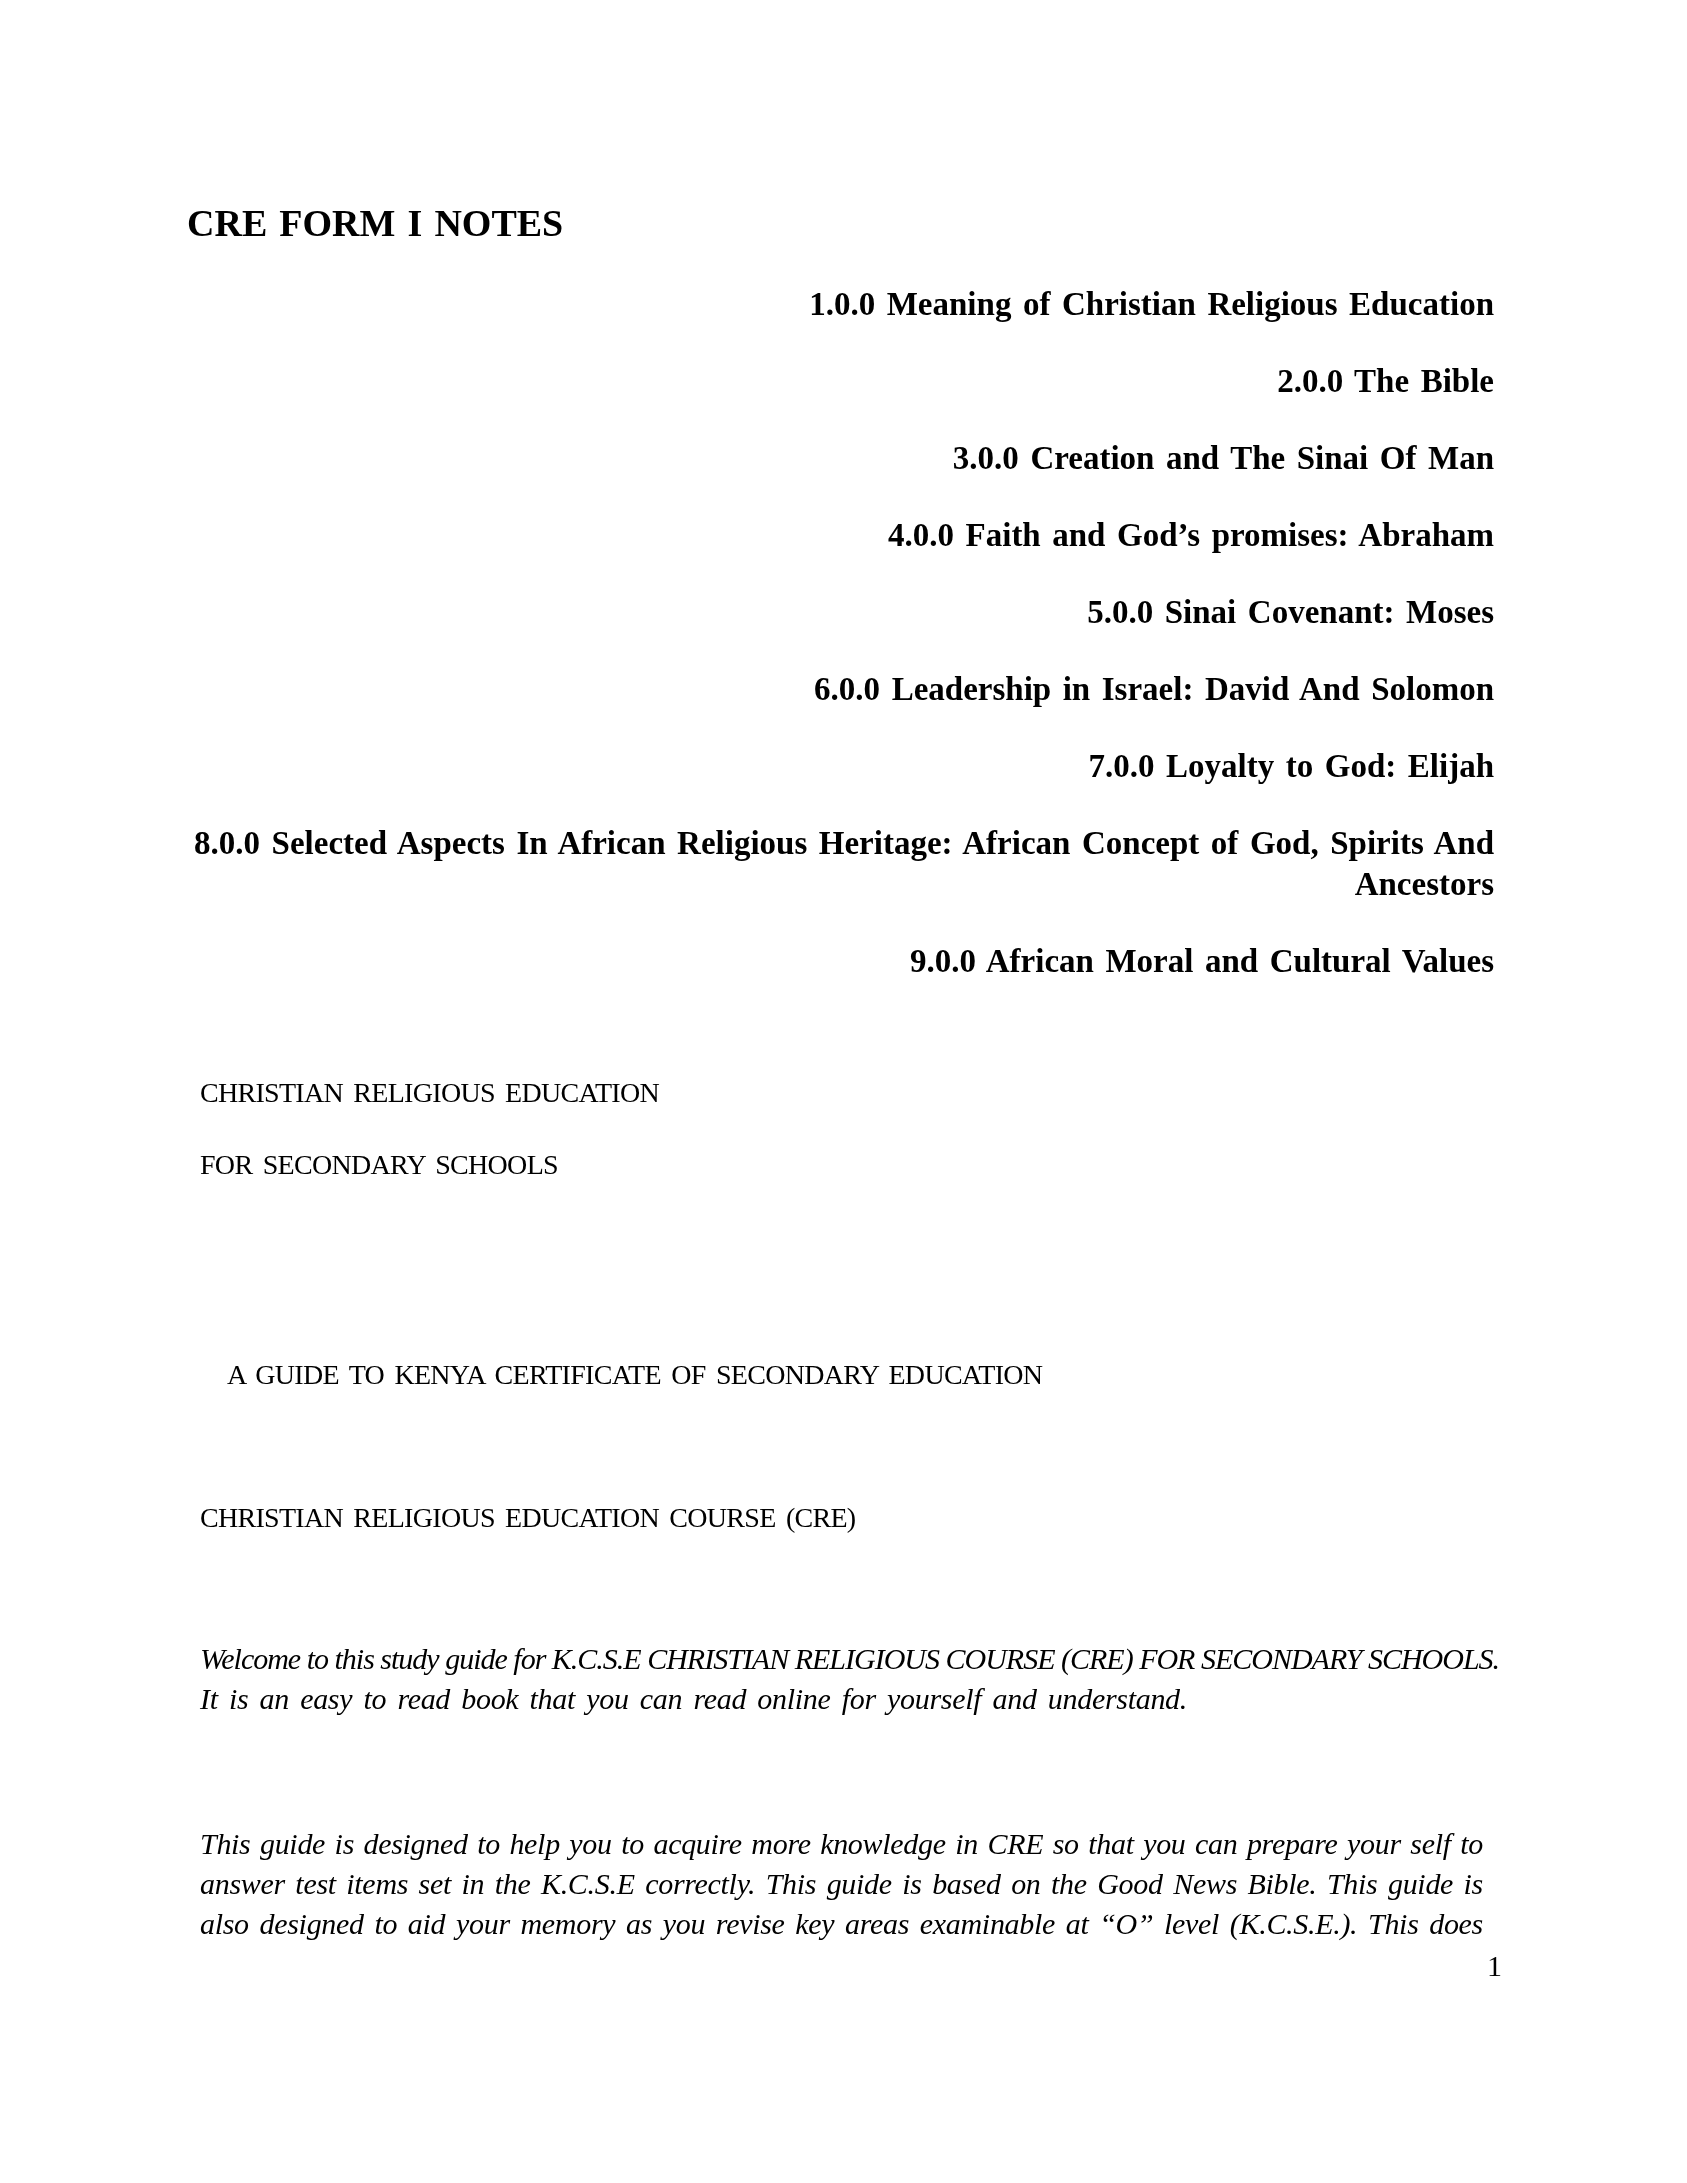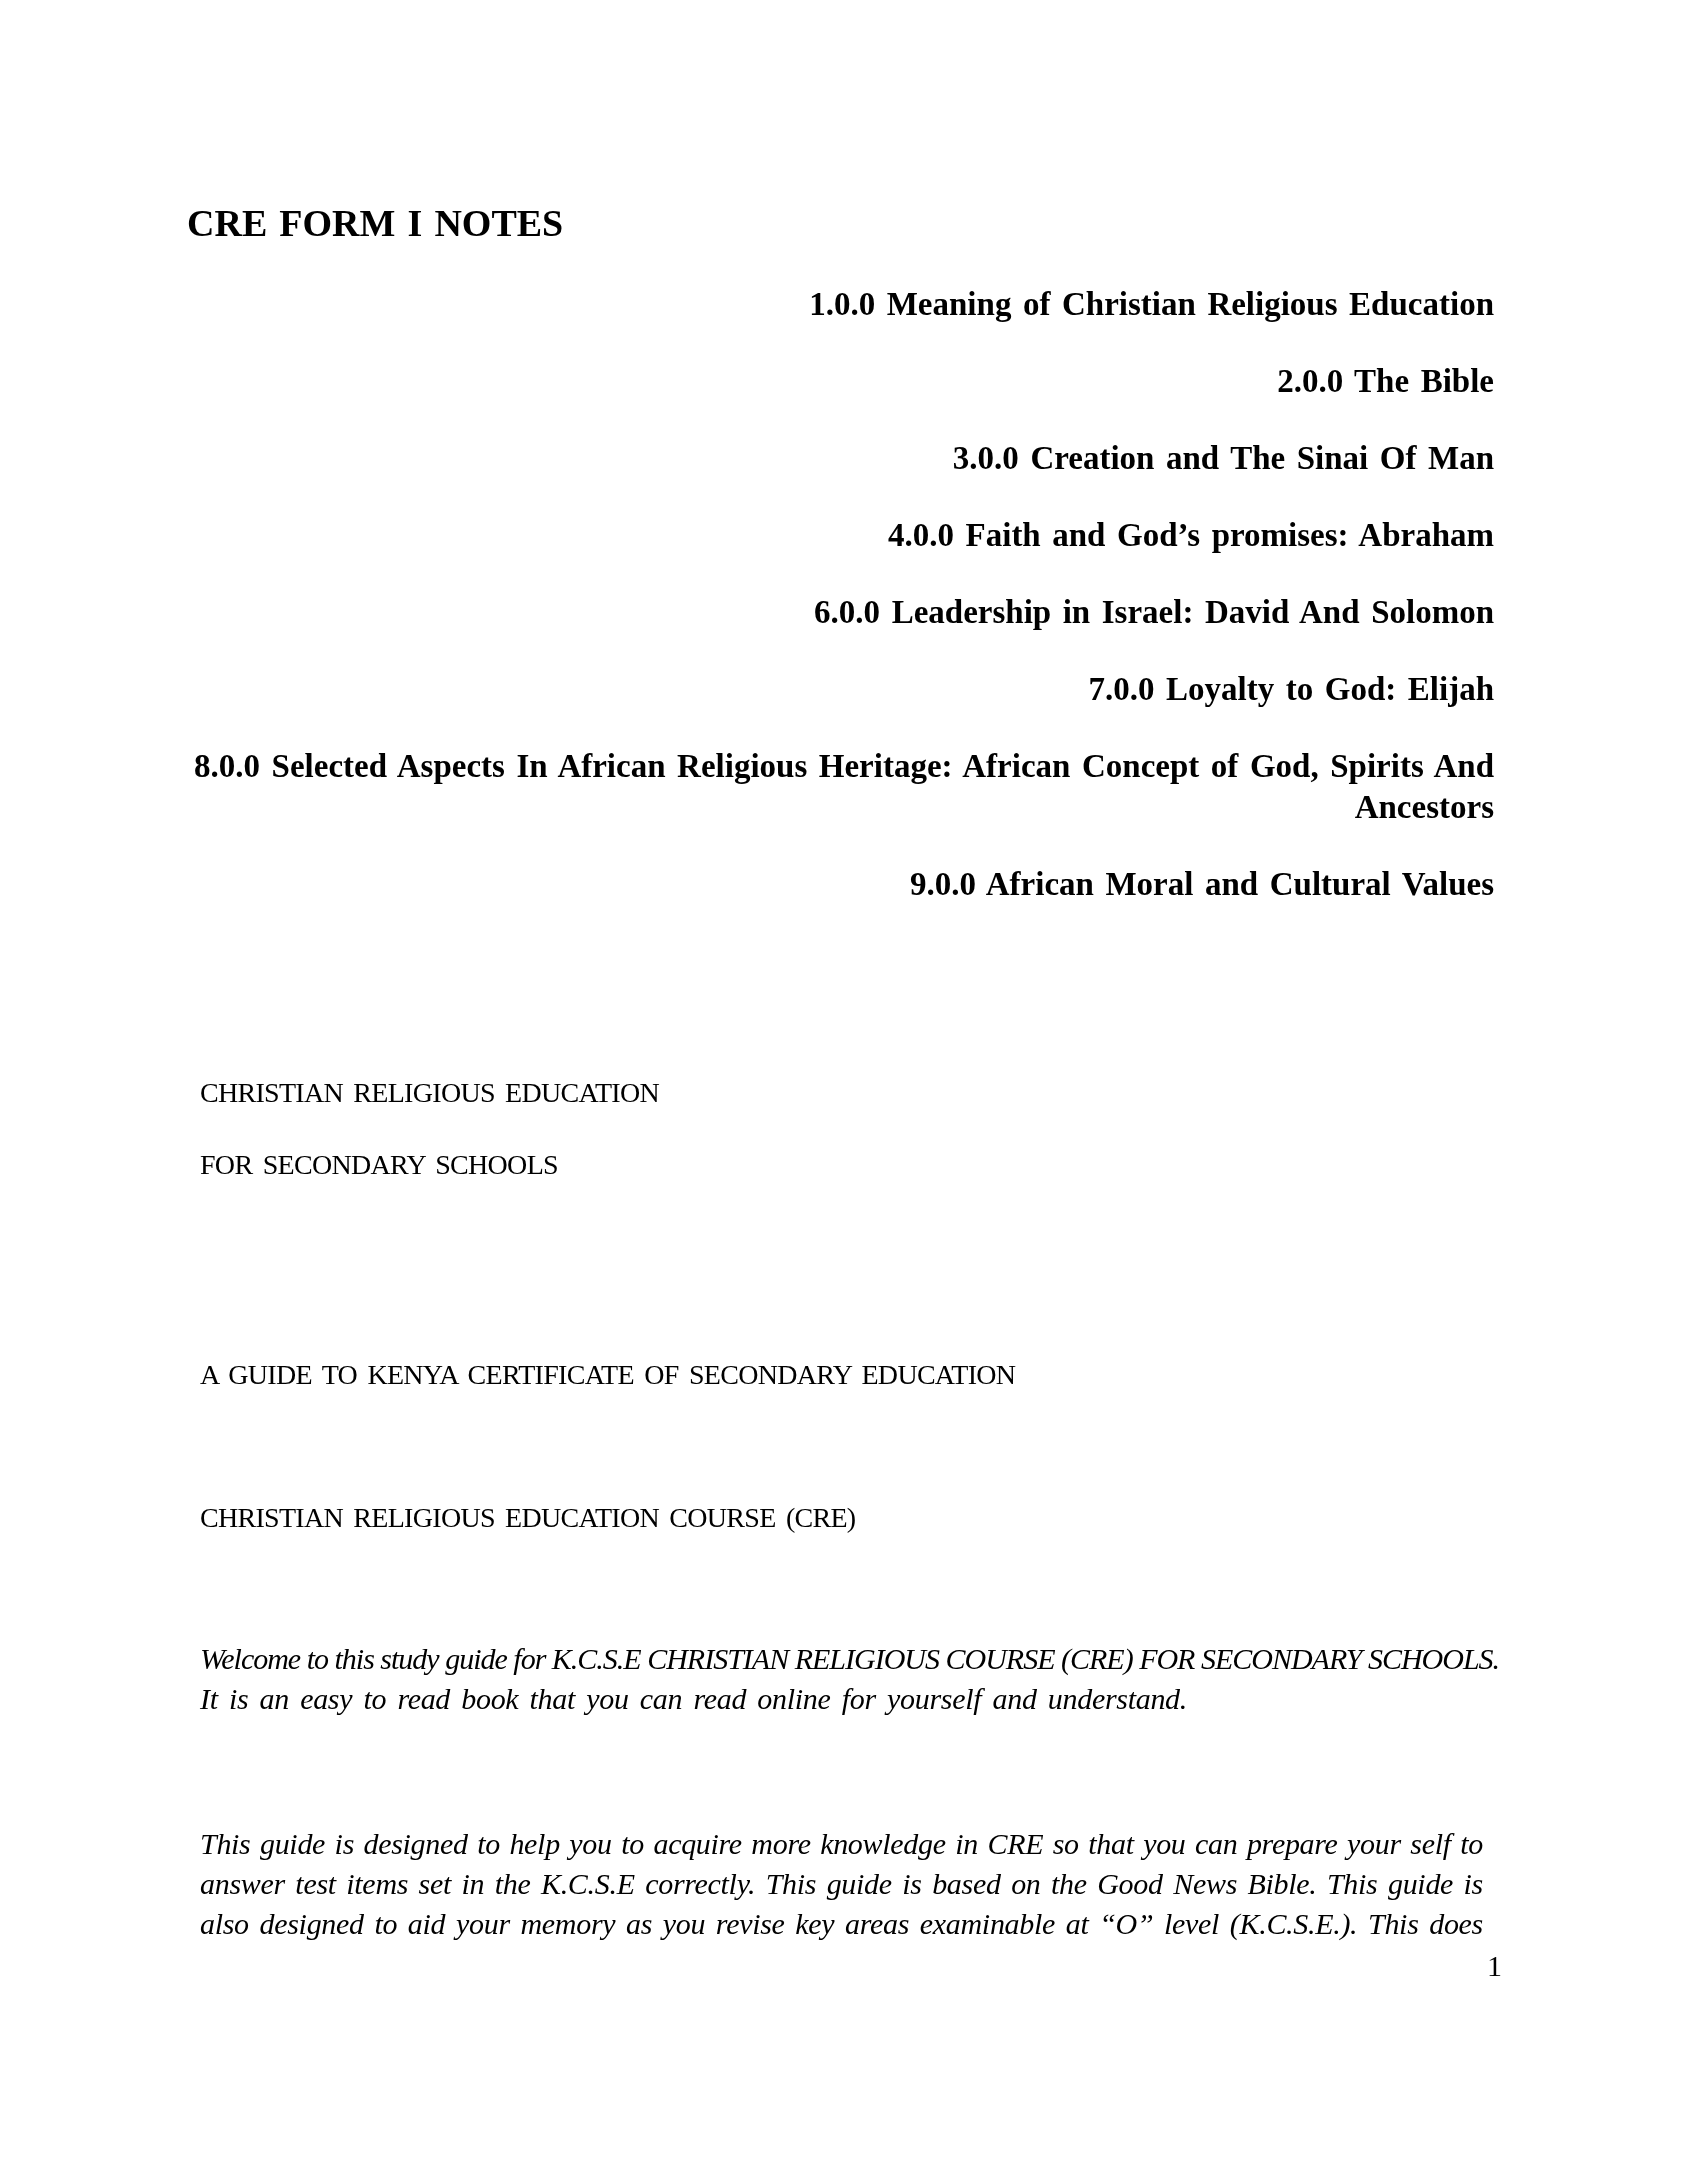--- a/index.html
+++ b/index.html
@@ -46,21 +46,21 @@
     position: absolute;
     left: 200px;
     font-size: 28px;
     line-height: 32px;
     letter-spacing: -0.7px;
     word-spacing: 4px;
     white-space: nowrap;
   }
   .cover-1 { top: 1077px; }
   .cover-2 { top: 1149px; }
-  .cover-3 { top: 1359px; }
+  .cover-3 { top: 1359px; margin-left: 27px; }
   .cover-4 { top: 1502px; }
 
   .para {
     position: absolute;
     left: 200px;
     width: 1283px;
     font-size: 30px;
     line-height: 40px;
     letter-spacing: -0.3px;
   }
@@ -97,20 +97,21 @@
 
 <div class="page">
 
   <div class="doc-title">CRE FORM I NOTES</div>
 
   <div class="toc">
     <div class="toc-item">1.0.0 Meaning of Christian Religious Education</div>
     <div class="toc-item">2.0.0 The Bible</div>
     <div class="toc-item">3.0.0 Creation and The Sinai Of Man</div>
     <div class="toc-item">4.0.0 Faith and God’s promises: Abraham</div>
+    <div class="toc-item">5.0.0 Sinai Covenant: Moses</div>
     <div class="toc-item">6.0.0 Leadership in Israel: David And Solomon</div>
     <div class="toc-item">7.0.0 Loyalty to God: Elijah</div>
     <div class="toc-item">
       <div class="toc-line">8.0.0 Selected Aspects In African Religious Heritage: African Concept of God, Spirits And</div>
       <div class="toc-line">Ancestors</div>
     </div>
     <div class="toc-item">9.0.0 African Moral and Cultural Values</div>
   </div>
 
   <div class="cover-line cover-1">CHRISTIAN RELIGIOUS EDUCATION</div>

